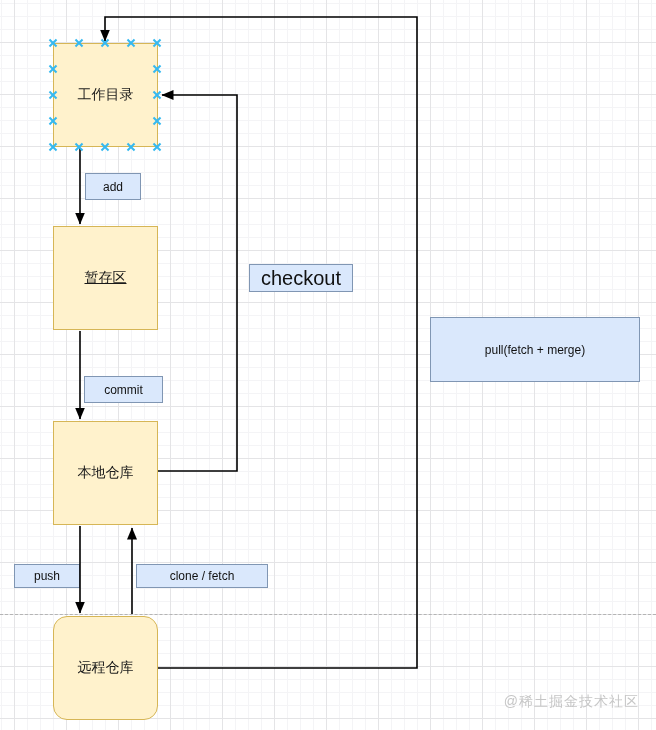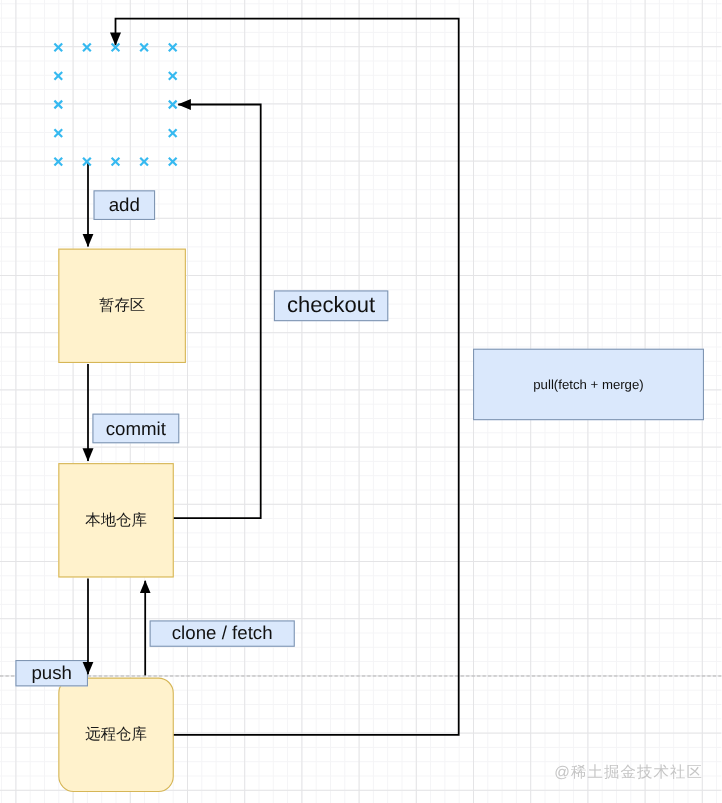--- a/index.html
+++ b/index.html
@@ -38,41 +38,41 @@
     background: #fff2cc;
     border: 1px solid #d6b656;
     display: flex;
     align-items: center;
     justify-content: center;
     font-size: 14px;
     color: #1a1a1a;
     z-index: 2;
   }
   #node-working-directory { left: 53px; top: 43px;  width: 105px; height: 104px; }
-  #node-staging-area      { left: 53px; top: 226px; width: 116px; height: 104px; }
+  #node-staging-area      { left: 53px; top: 226px; width: 105px; height: 104px; text-decoration: underline; }
   #node-local-repository  { left: 53px; top: 421px; width: 105px; height: 104px; }
   #node-remote-repository { left: 53px; top: 616px; width: 105px; height: 104px; border-radius: 14px; }
 
   .edge-label {
     position: absolute;
     box-sizing: border-box;
     background: #dae8fc;
     border: 1px solid #8096b3;
     display: flex;
     align-items: center;
     justify-content: center;
-    font-size: 17px;
+    font-size: 12px;
     color: #111111;
     z-index: 3;
   }
   #label-add         { left: 85px;  top: 173px; width: 56px;  height: 27px; }
   #label-commit      { left: 84px;  top: 356px; width: 79px;  height: 27px; margin-top: 20px; }
   #label-checkout    { left: 249px; top: 264px; width: 104px; height: 28px; font-size: 20px; }
   #label-pull        { left: 430px; top: 317px; width: 210px; height: 65px; font-size: 12px; }
-  #label-push        { left: 14px;  top: 564px; width: 66px;  height: 24px; margin-top: 36px; }
+  #label-push        { left: 14px;  top: 564px; width: 66px;  height: 24px; }
   #label-clone-fetch { left: 136px; top: 564px; width: 132px; height: 24px; }
 
   svg.connector-layer {
     position: absolute;
     left: 0;
     top: 0;
     z-index: 4;
     pointer-events: none;
   }
   svg.connector-layer .edge { pointer-events: stroke; }
@@ -120,20 +120,21 @@
       </marker>
     </defs>
     <polyline class="edge" points="158,668 417,668 417,17 105,17 105,41" fill="none" stroke="#000000" stroke-width="1.6" marker-end="url(#arrow)"></polyline>
     <polyline class="edge" points="158,471 237,471 237,95 162,95" fill="none" stroke="#000000" stroke-width="1.6" marker-end="url(#arrow)"></polyline>
     <polyline class="edge" points="80,148 80,224" fill="none" stroke="#000000" stroke-width="1.6" marker-end="url(#arrow)"></polyline>
     <polyline class="edge" points="80,331 80,419" fill="none" stroke="#000000" stroke-width="1.6" marker-end="url(#arrow)"></polyline>
     <polyline class="edge" points="80,526 80,613" fill="none" stroke="#000000" stroke-width="1.6" marker-end="url(#arrow)"></polyline>
     <polyline class="edge" points="132,614 132,528" fill="none" stroke="#000000" stroke-width="1.6" marker-end="url(#arrow)"></polyline>
   </svg>
 
+  <div class="node" id="node-working-directory">工作目录</div>
   <div class="node" id="node-staging-area">暂存区</div>
   <div class="node" id="node-local-repository">本地仓库</div>
   <div class="node" id="node-remote-repository">远程仓库</div>
 
   <div class="edge-label" id="label-add">add</div>
   <div class="edge-label" id="label-commit">commit</div>
   <div class="edge-label" id="label-checkout">checkout</div>
   <div class="edge-label" id="label-pull">pull(fetch + merge)</div>
   <div class="edge-label" id="label-push">push</div>
   <div class="edge-label" id="label-clone-fetch">clone / fetch</div>

